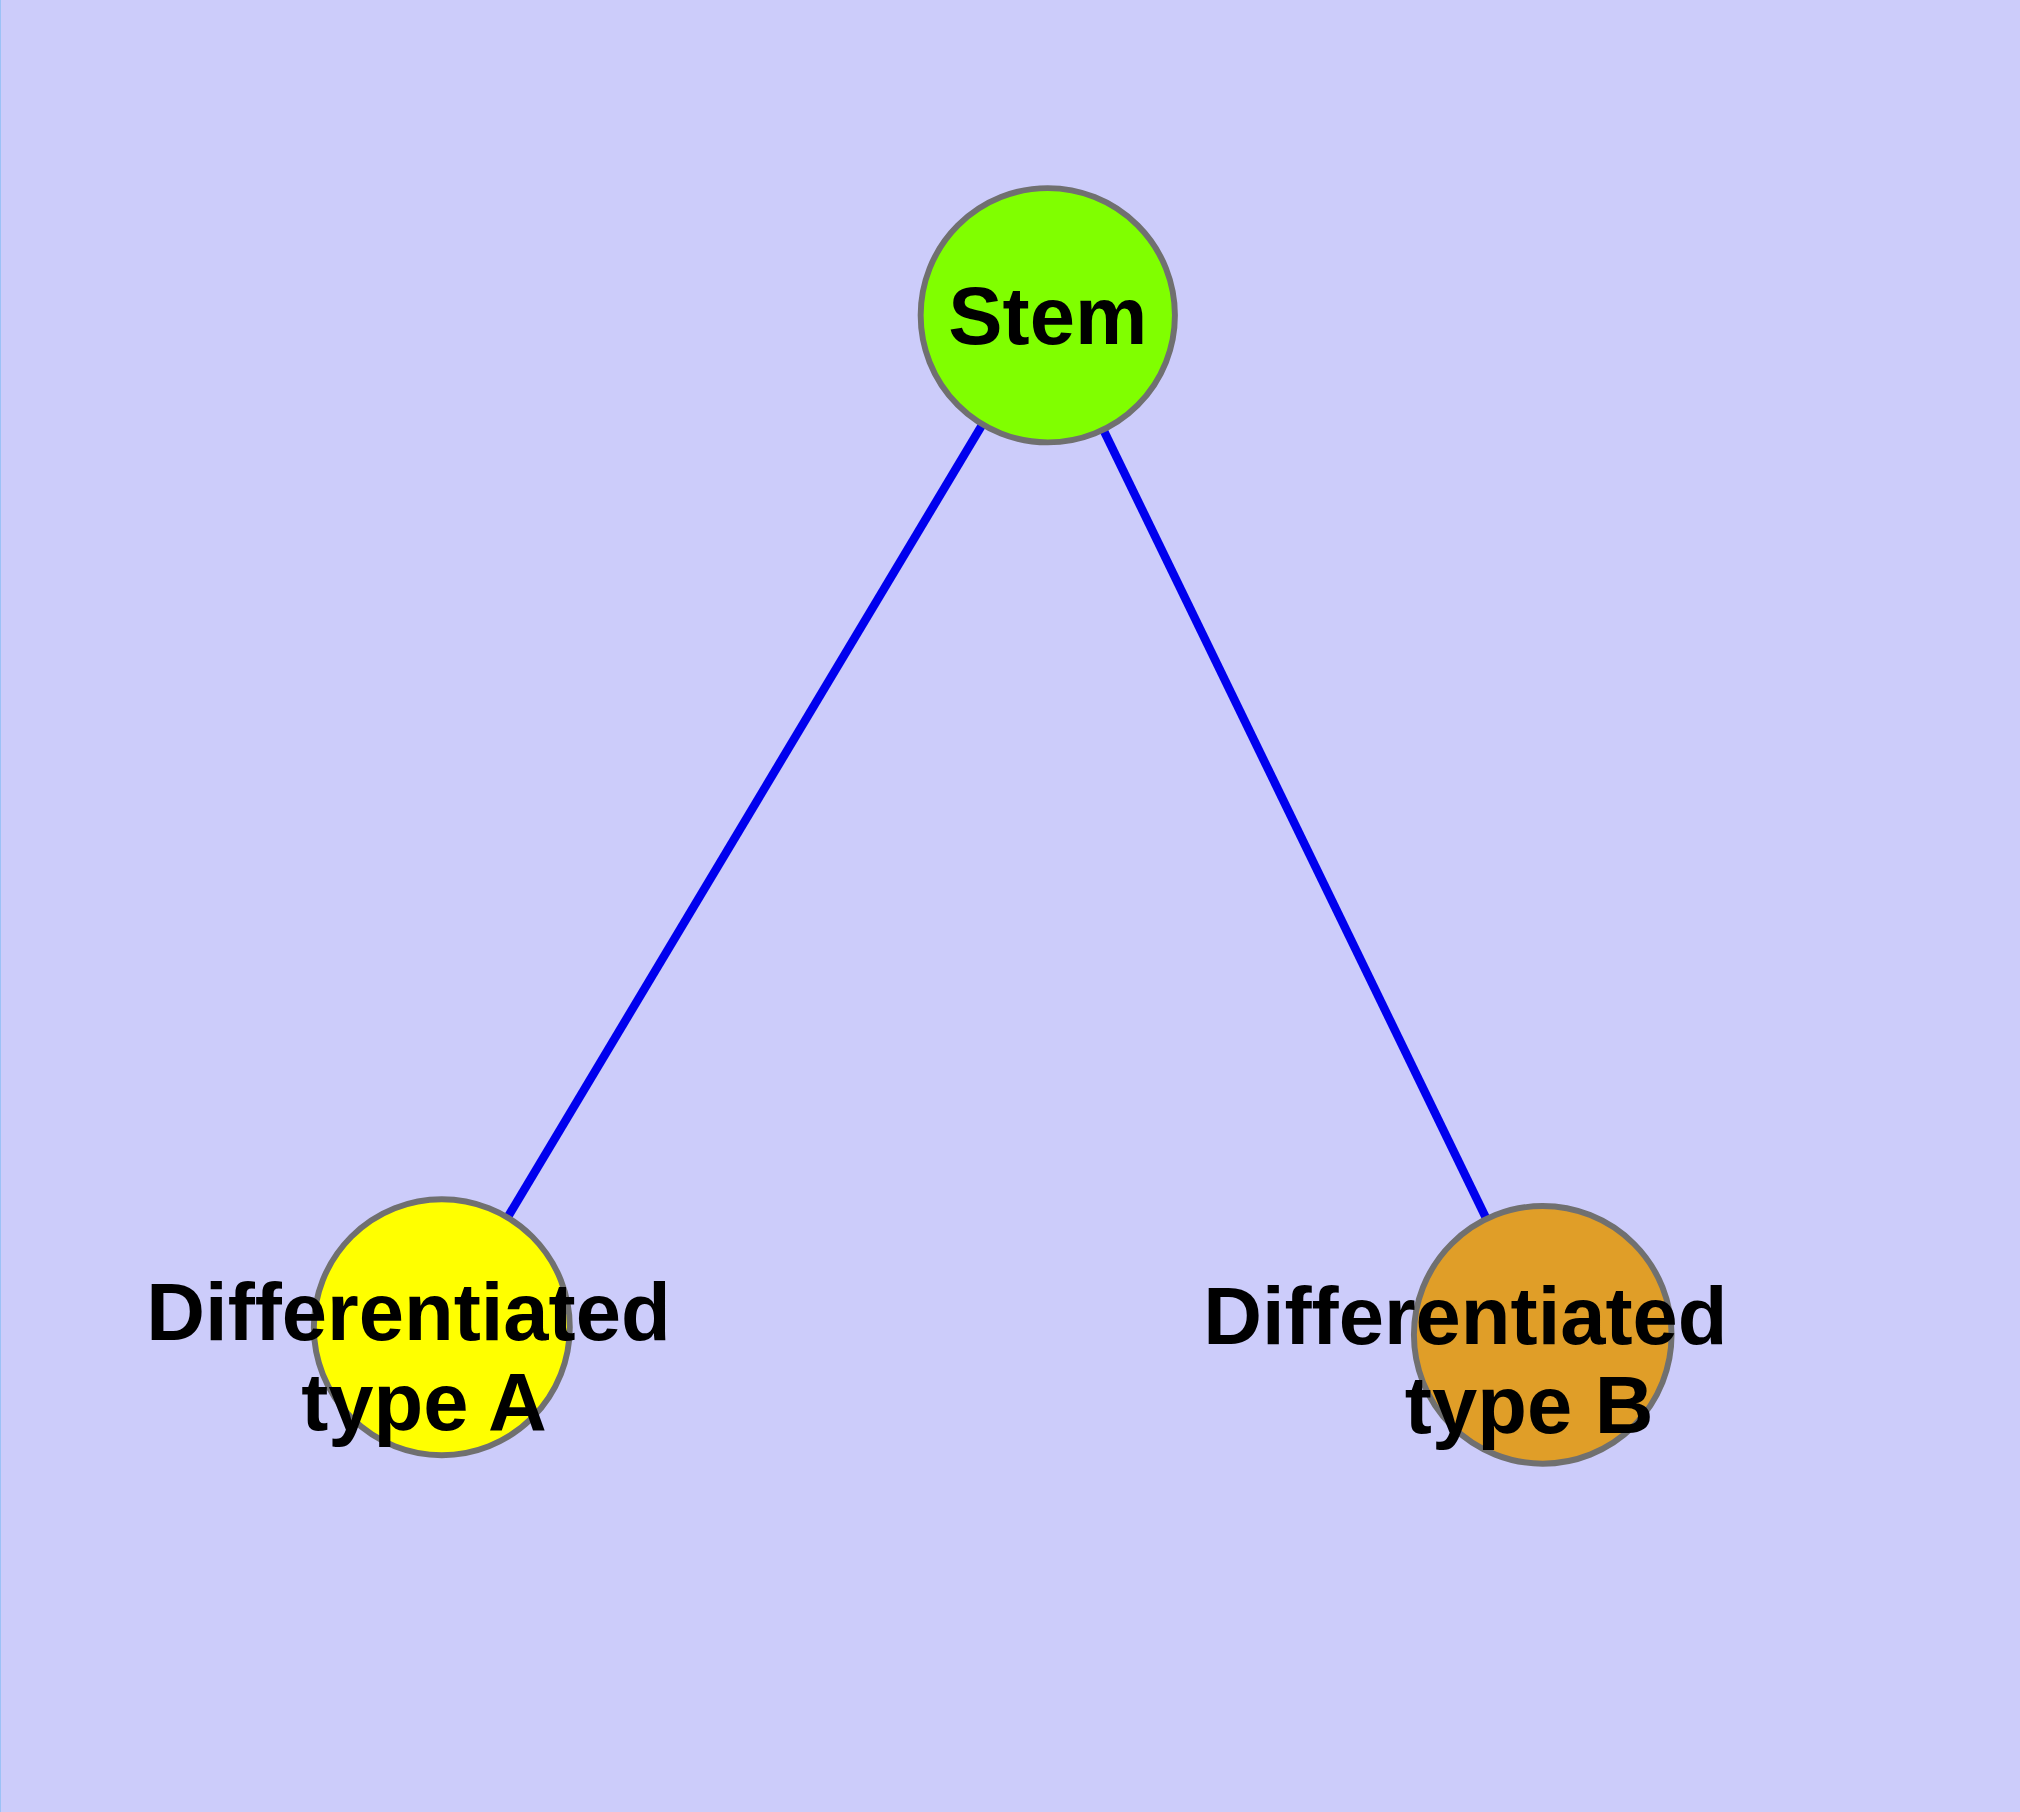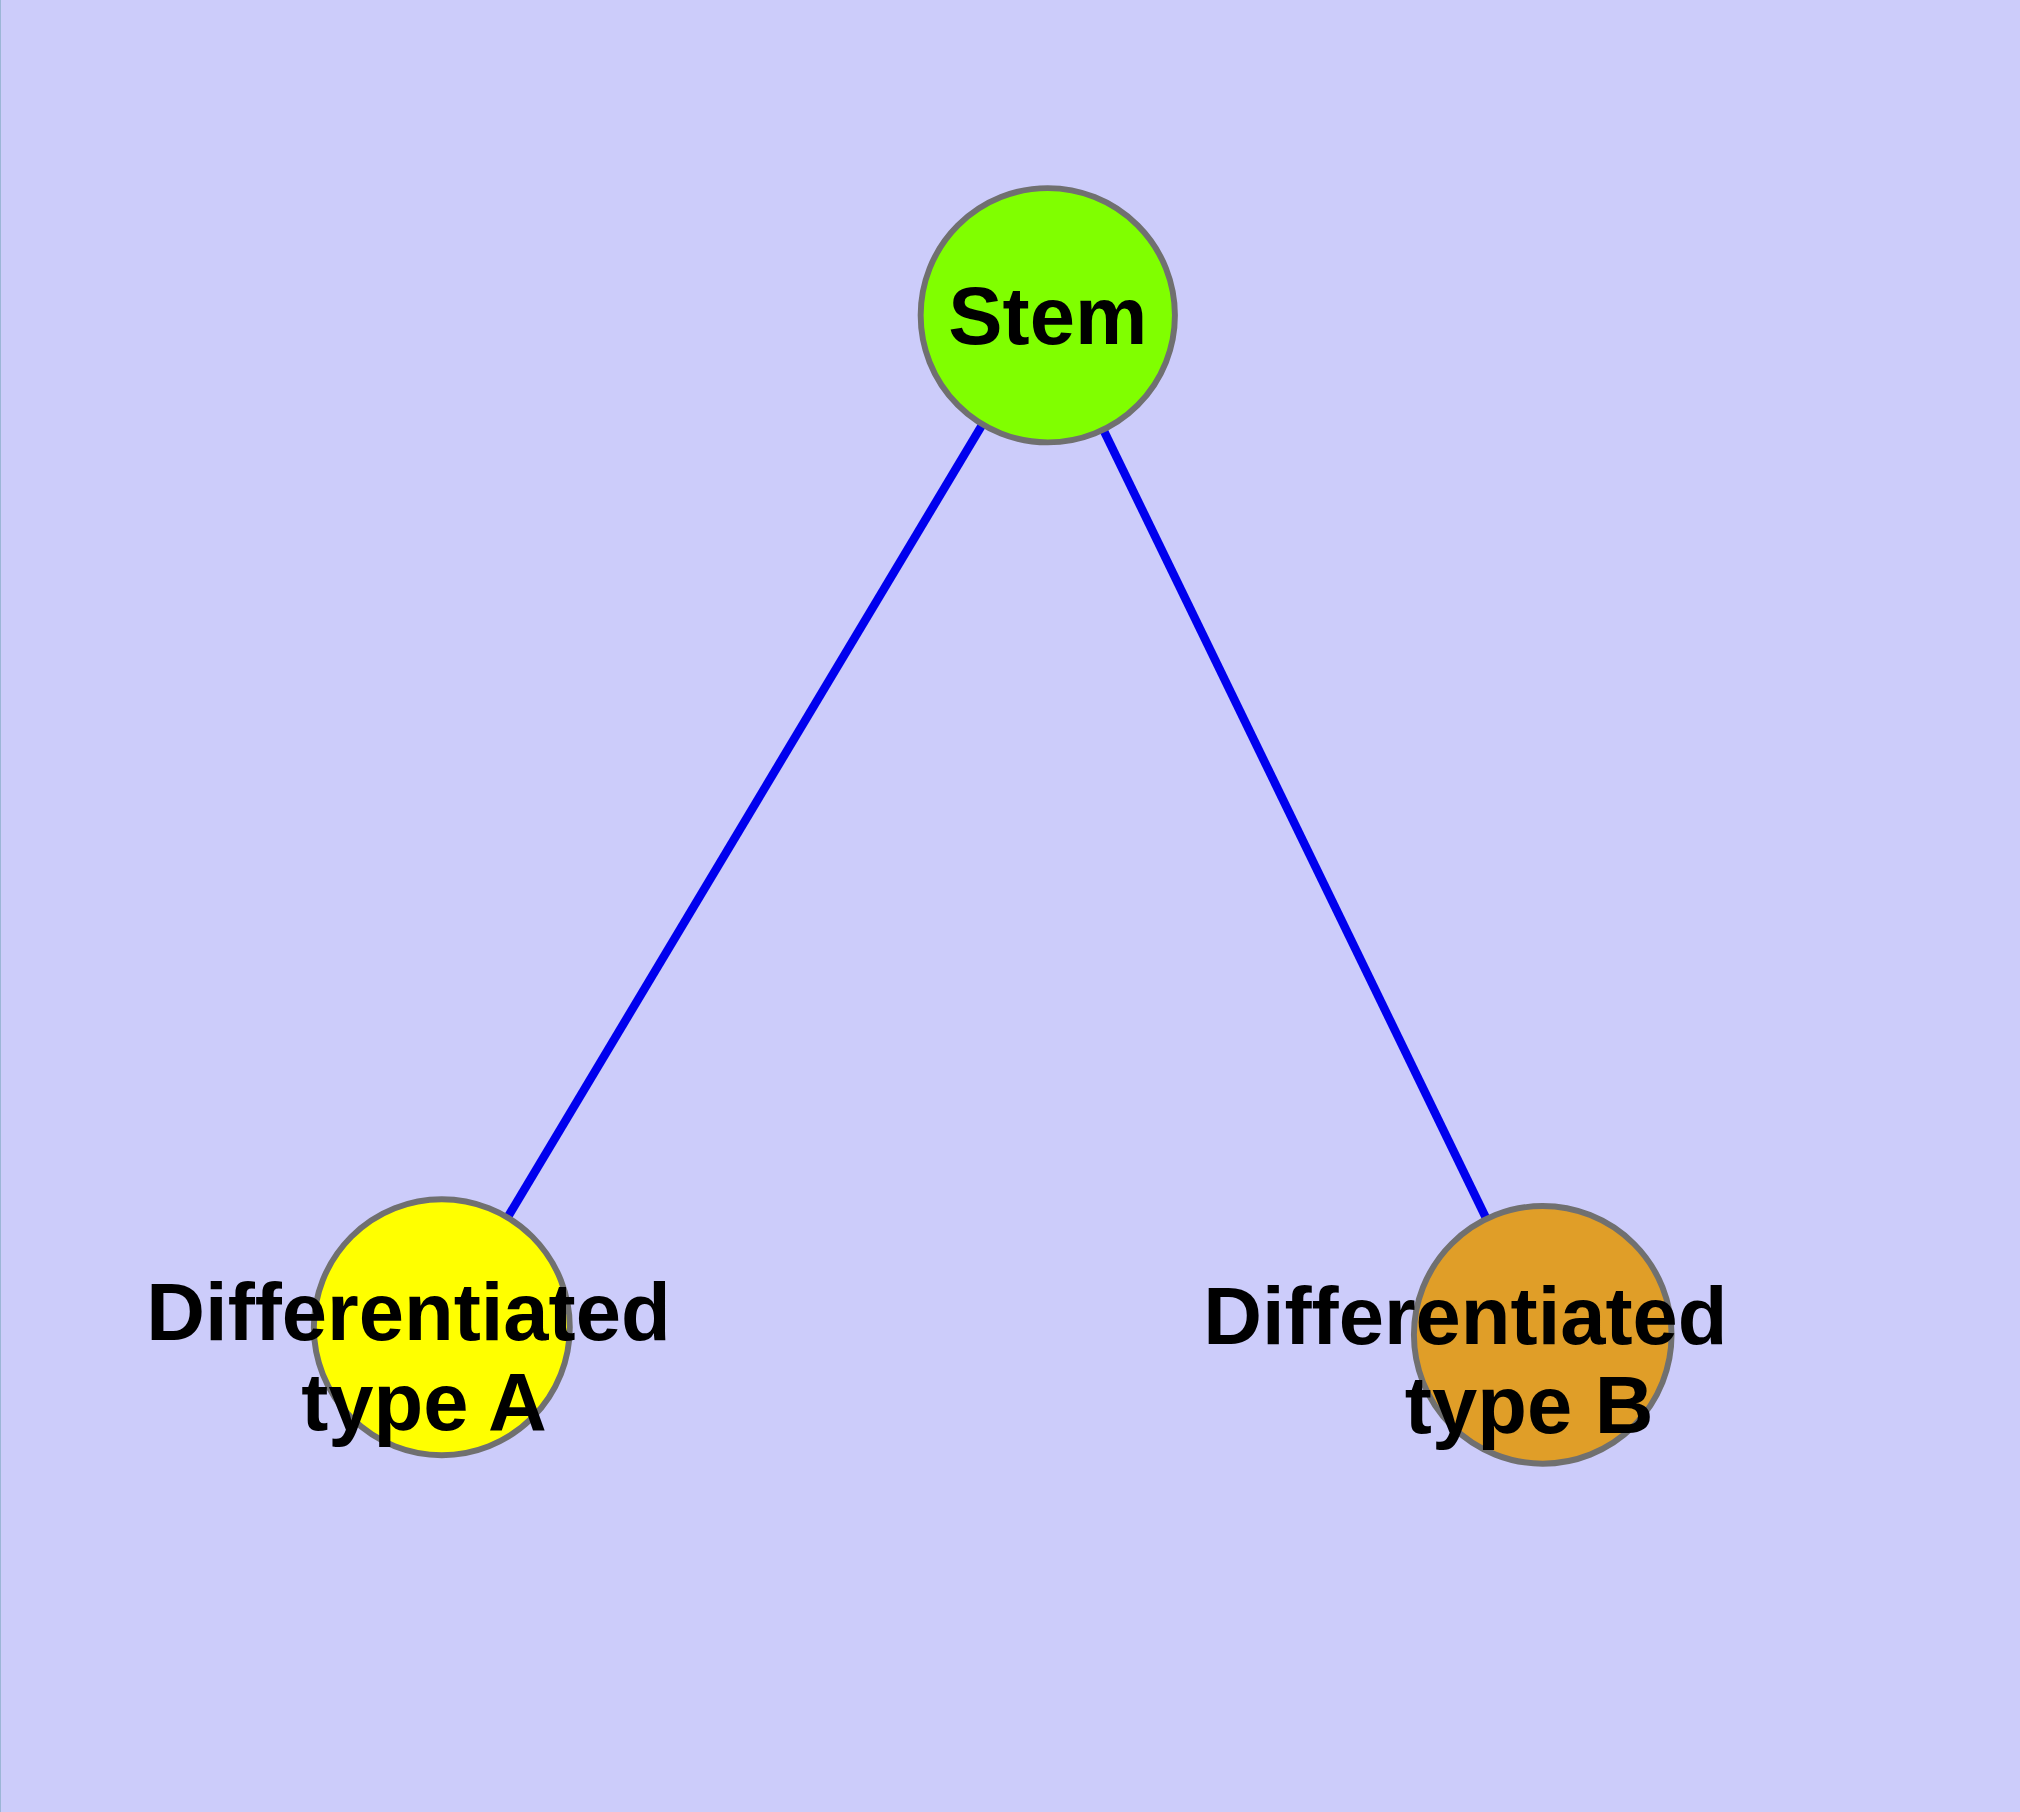--- a/index.html
+++ b/index.html
@@ -4,21 +4,21 @@
 <style>
   html, body {
     margin: 0;
     padding: 0;
     background: #ccccfa;
   }
   #canvas {
     position: relative;
     width: 2021px;
     height: 1812px;
-    background: #0f766e;
+    background: #0ea5e9;
     overflow: hidden;
     font-family: "Liberation Sans", "DejaVu Sans", sans-serif;
   }
   #graph-svg {
     position: absolute;
     left: 0;
     top: 0;
     width: 2021px;
     height: 1812px;
     display: block;

